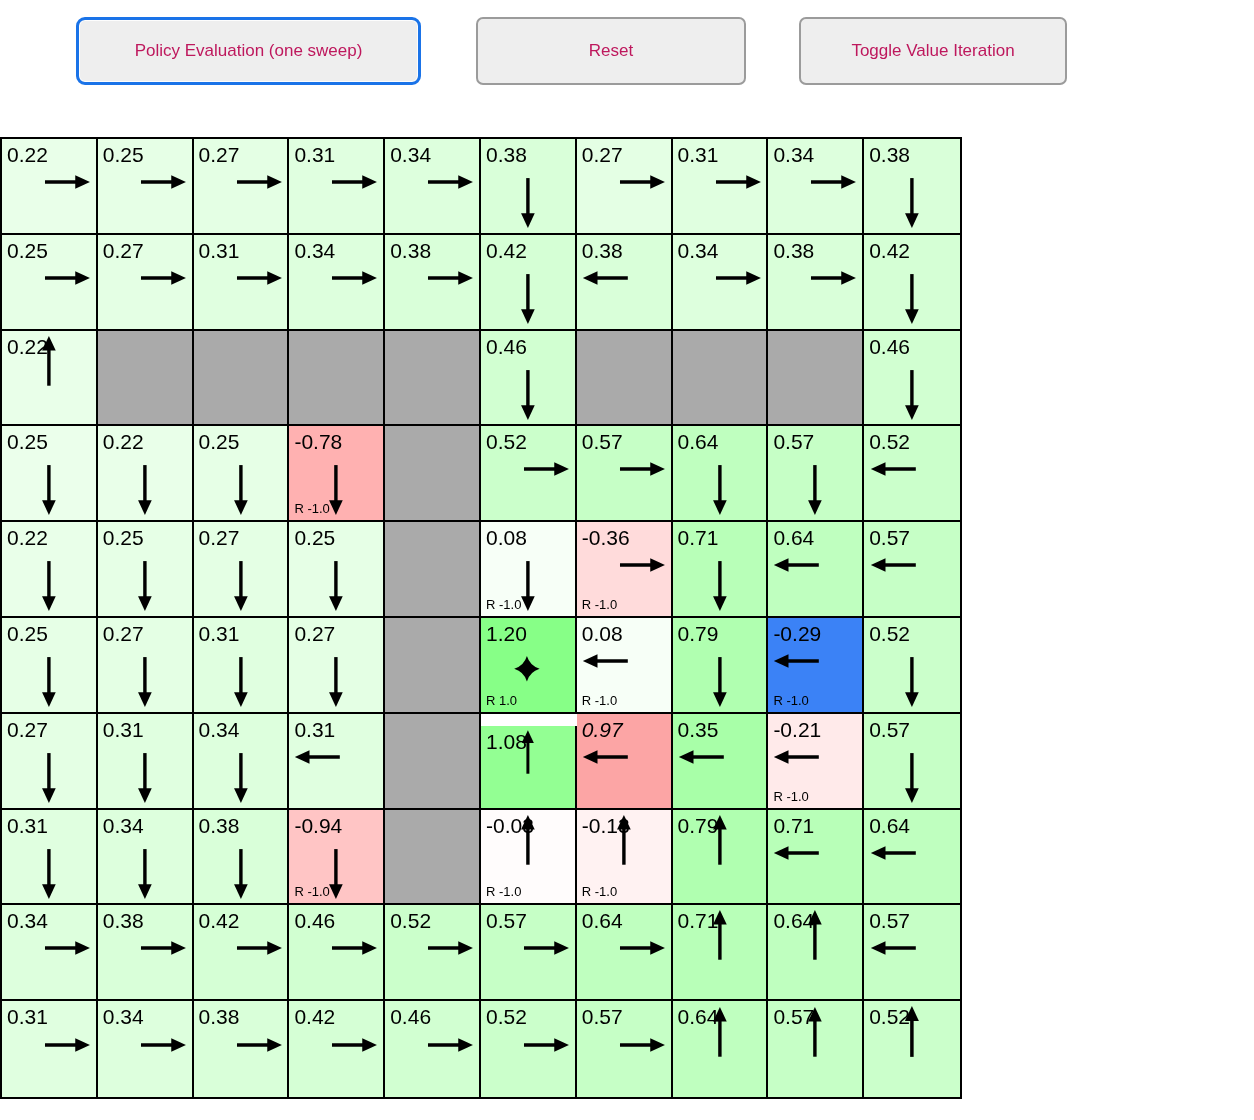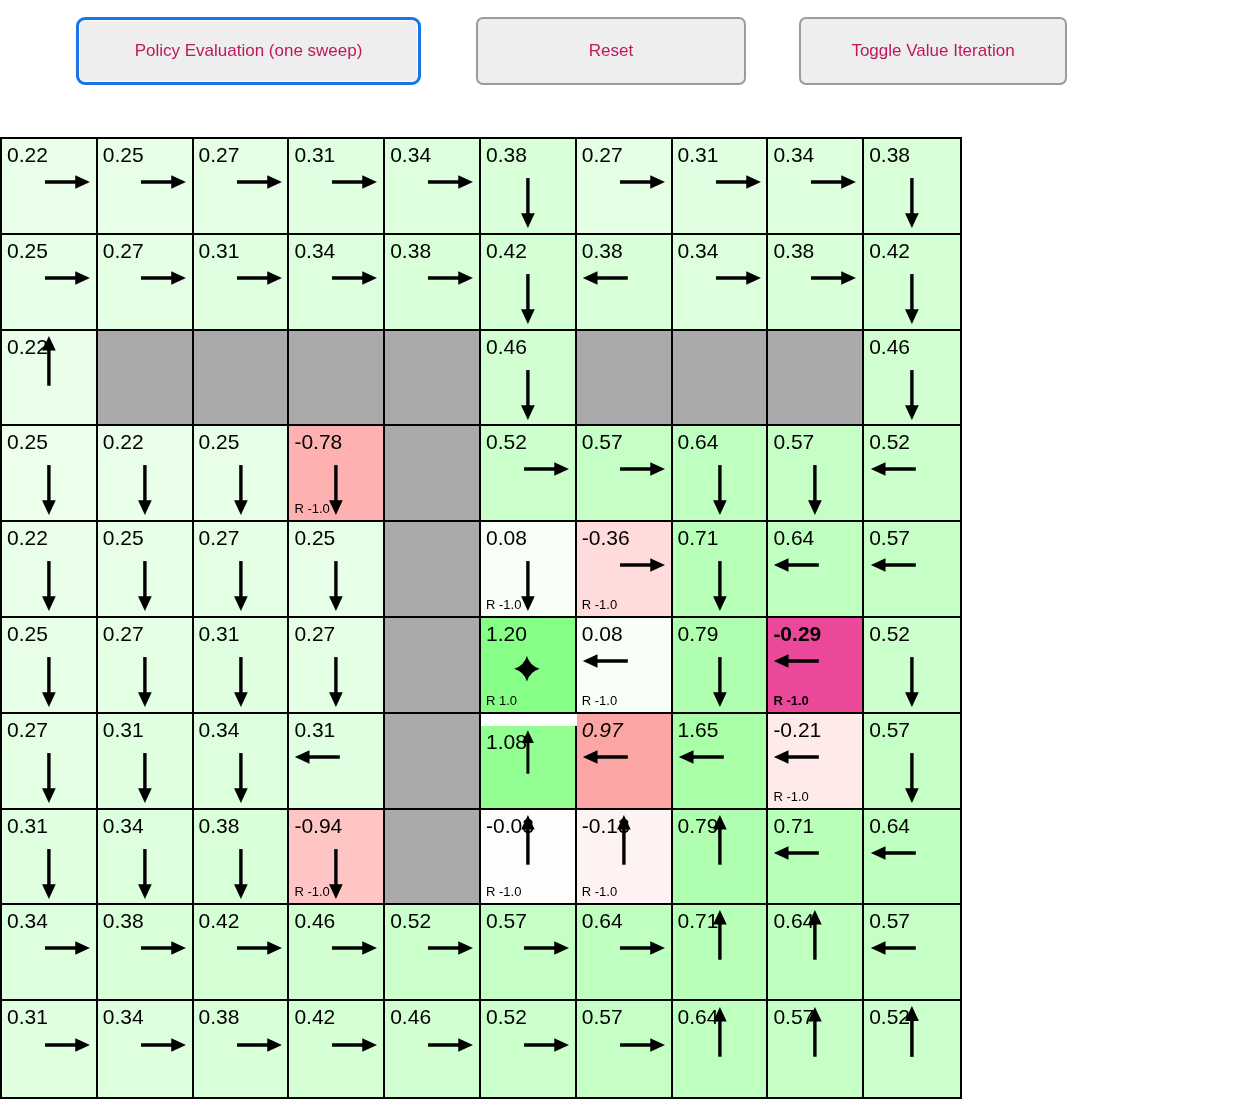--- a/index.html
+++ b/index.html
@@ -382,21 +382,21 @@
         </svg>
         <span class="reward">R -1.0</span>
       </div>
       <div class="cell" style="background: rgb(176, 255, 176);">
         <span class="val">0.79</span>
         <svg viewBox="0 0 96 96" class="overlay">
           <line x1="48" y1="40" x2="48" y2="78" stroke="#000" stroke-width="3.5"></line>
           <polygon points="48,91 41,76 55,76" fill="#000"></polygon>
         </svg>
       </div>
-      <div class="cell" style="background: #ec4899; font-weight: bold;">
+      <div class="cell" style="background: #3b82f6;">
         <span class="val">-0.29</span>
         <svg viewBox="0 0 96 96" class="overlay">
           <line x1="52" y1="44" x2="18" y2="44" stroke="#000" stroke-width="3.5"></line>
           <polygon points="6,44 21,37 21,51" fill="#000"></polygon>
         </svg>
         <span class="reward">R -1.0</span>
       </div>
       <div class="cell" style="background: rgb(203, 255, 203);">
         <span class="val">0.52</span>
         <svg viewBox="0 0 96 96" class="overlay">
@@ -441,21 +441,21 @@
         </svg>
       </div>
       <div class="cell" style="background: #fca5a5; font-style: italic;">
         <span class="val">0.97</span>
         <svg viewBox="0 0 96 96" class="overlay">
           <line x1="52" y1="44" x2="18" y2="44" stroke="#000" stroke-width="3.5"></line>
           <polygon points="6,44 21,37 21,51" fill="#000"></polygon>
         </svg>
       </div>
       <div class="cell" style="background: rgb(168, 255, 168);">
-        <span class="val">1.65</span>
+        <span class="val">0.35</span>
         <svg viewBox="0 0 96 96" class="overlay">
           <line x1="52" y1="44" x2="18" y2="44" stroke="#000" stroke-width="3.5"></line>
           <polygon points="6,44 21,37 21,51" fill="#000"></polygon>
         </svg>
       </div>
       <div class="cell" style="background: rgb(255, 234, 234); padding-left: 28px;">
         <span class="val">-0.21</span>
         <svg viewBox="0 0 96 96" class="overlay">
           <line x1="52" y1="44" x2="18" y2="44" stroke="#000" stroke-width="3.5"></line>
           <polygon points="6,44 21,37 21,51" fill="#000"></polygon>

